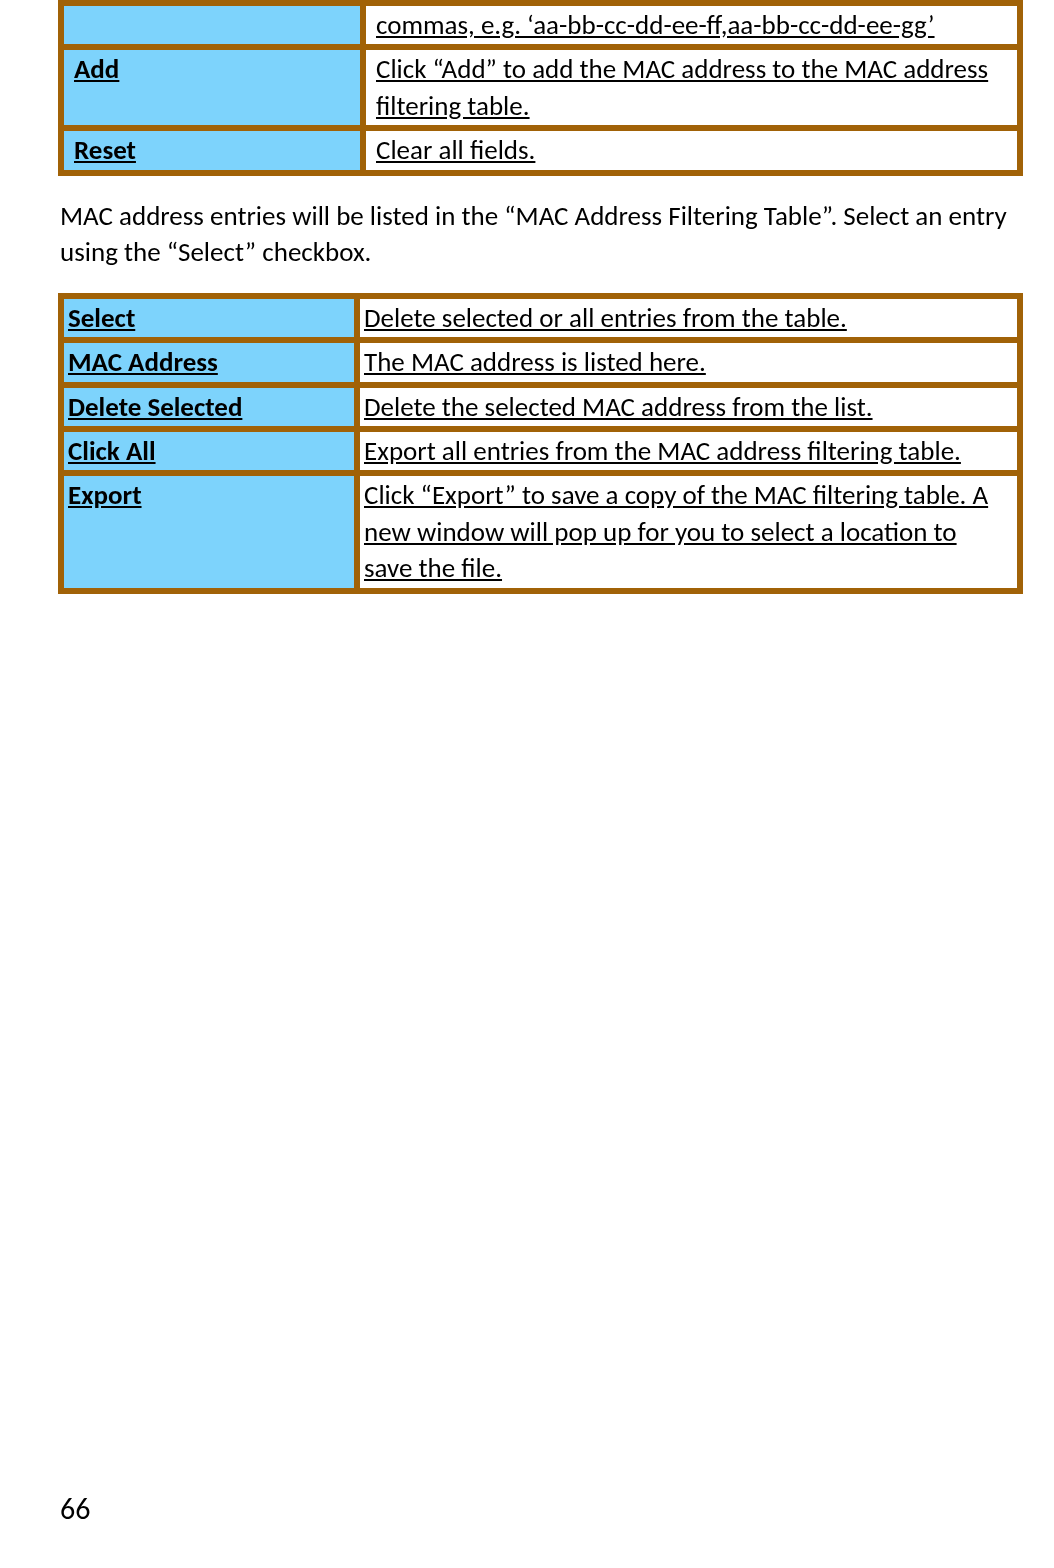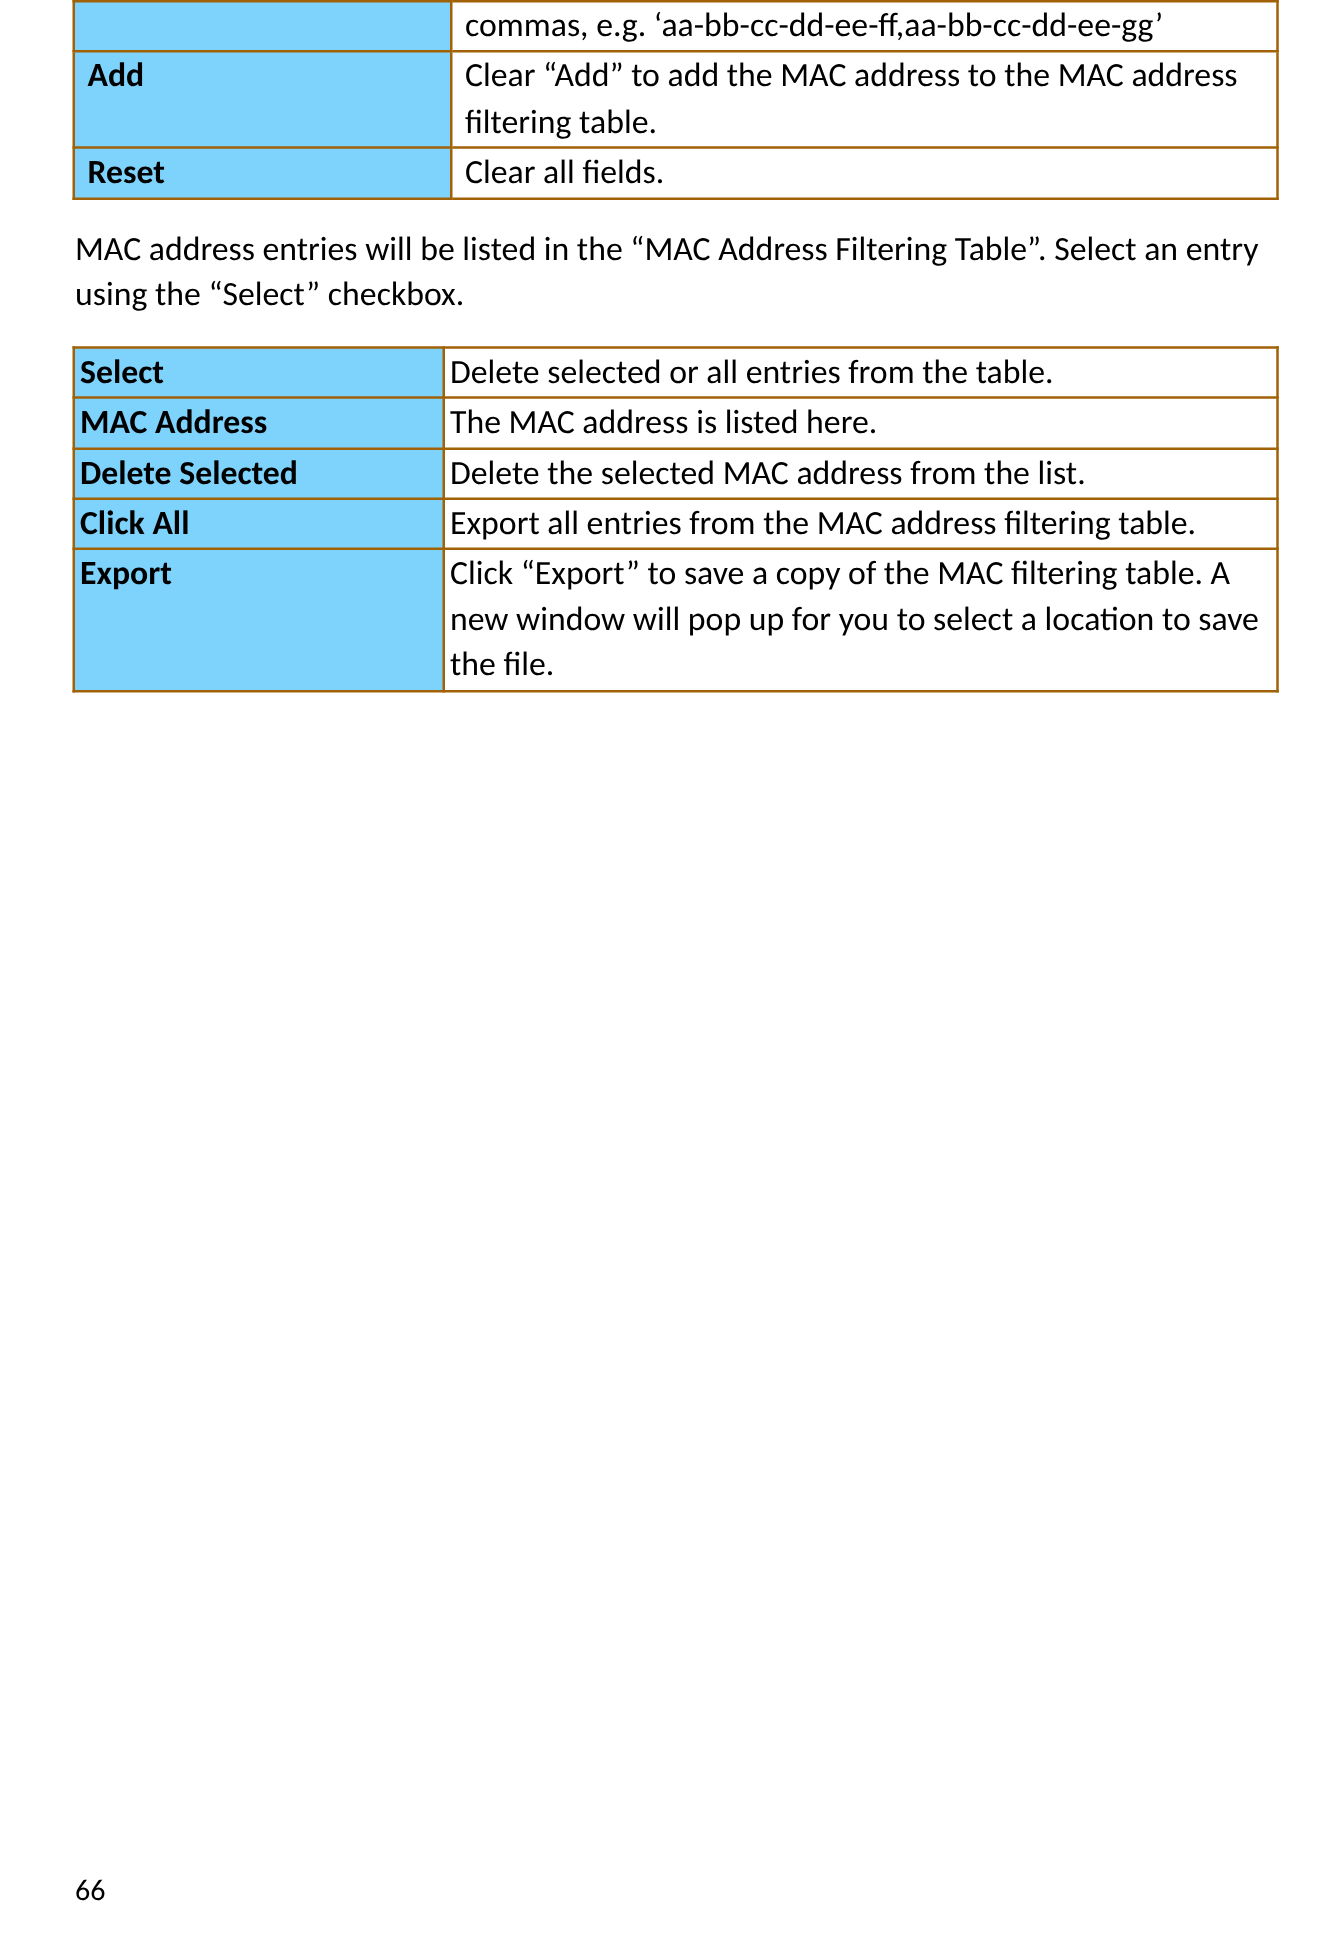--- a/index.html
+++ b/index.html
@@ -20,24 +20,25 @@
     }
     .content {
       padding-top: 0px;
     }
     table {
       border-collapse: collapse;
       width: 965px;
       margin-left: 58px;
     }
     td {
-      border: 2px solid #a16207;
+      border: 6px solid #a16207;
       padding: 1px 6px 1px 6px;
       vertical-align: top;
       line-height: 1.35;
+      text-decoration: underline;
     }
     td.label {
       background: #7dd3fc;
       font-weight: bold;
       width: 296px;
     }
     td.desc {
       background: #ffffff;
     }
     .table1 td.label { width: 302px; padding-left: 10px; }
@@ -46,38 +47,38 @@
     .table2 td.desc { padding-left: 4px; }
     .para {
       margin: 22px 0 22px 60px;
       width: 1005px;
       line-height: 1.35;
     }
     .page-number {
       position: absolute;
       left: 60px;
       bottom: 40px;
-      font-size: 24px;
+      font-size: 30px;
     }
   </style>
 </head>
 <body>
 
 <div class="page">
   <div class="content">
 
     <table class="table1">
       <tbody>
         <tr>
           <td class="label"></td>
           <td class="desc">commas, e.g. ‘aa-bb-cc-dd-ee-ff,aa-bb-cc-dd-ee-gg’</td>
         </tr>
         <tr>
           <td class="label">Add</td>
-          <td class="desc">Clear “Add” to add the MAC address to the MAC address filtering table.</td>
+          <td class="desc">Click “Add” to add the MAC address to the MAC address filtering table.</td>
         </tr>
         <tr>
           <td class="label">Reset</td>
           <td class="desc">Clear all fields.</td>
         </tr>
       </tbody>
     </table>
 
     <p class="para">MAC address entries will be listed in the “MAC Address Filtering Table”. Select an entry using the “Select” checkbox.</p>
 

